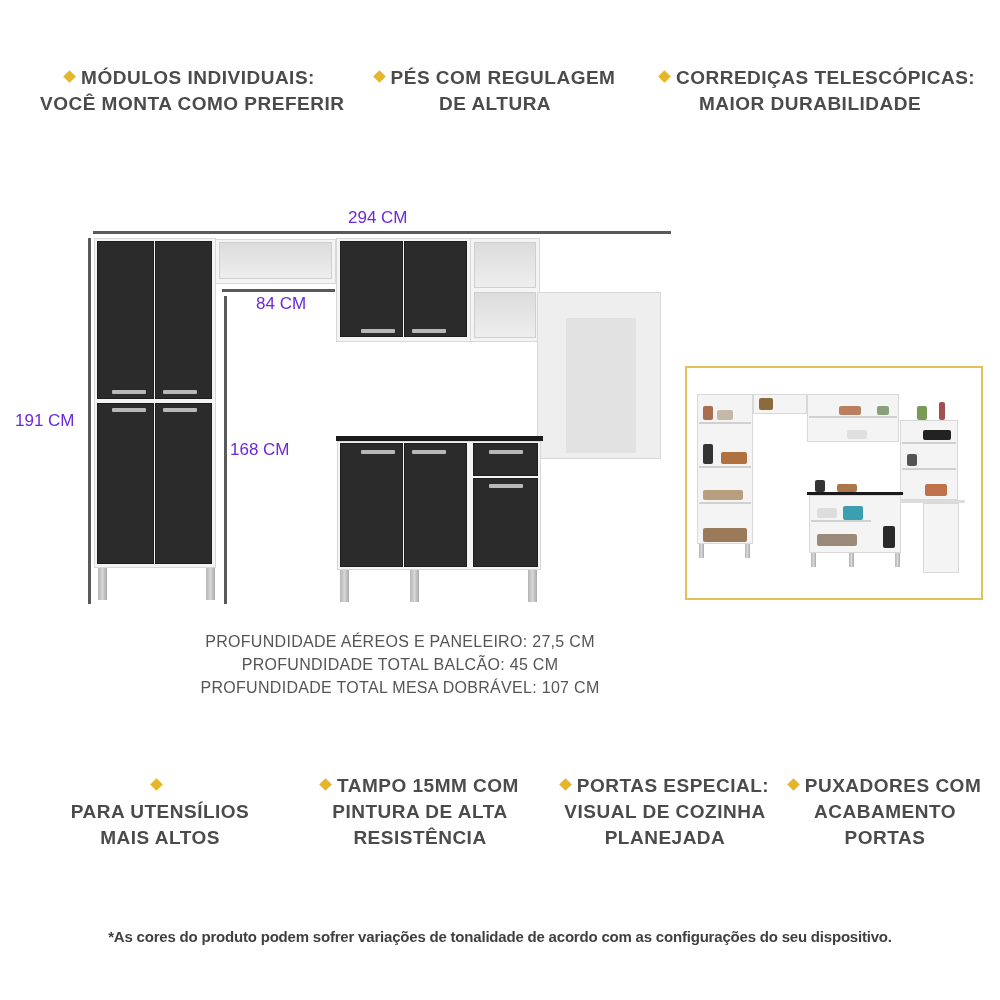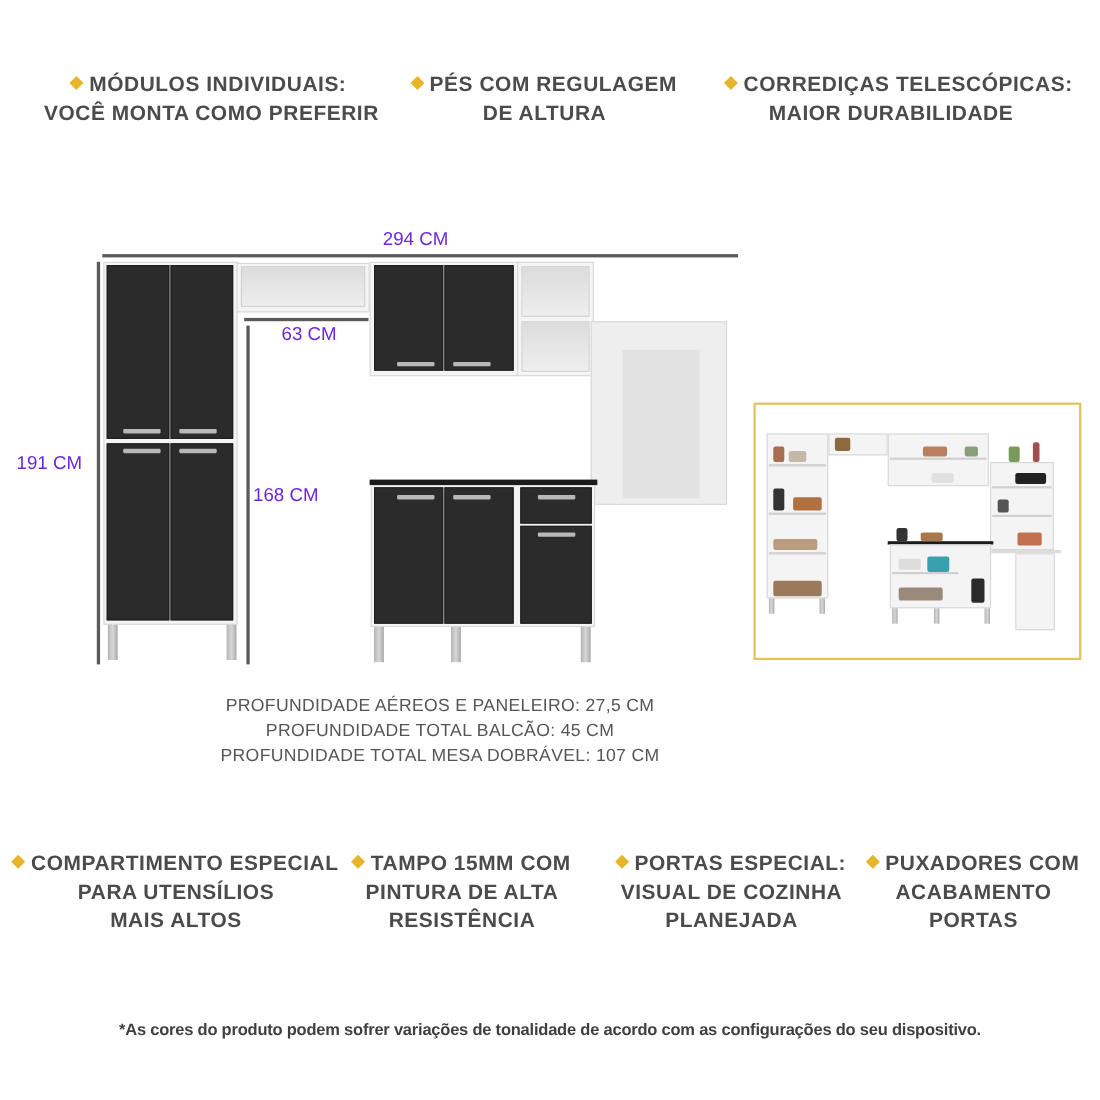--- a/index.html
+++ b/index.html
@@ -93,21 +93,21 @@
 
 <div>
 
   <span class="dim-label" style="left:348px; top:208px;">294 CM</span>
   <div class="dim-line" style="left:93px; top:231px; width:578px; height:3px;"></div>
 
   <span class="dim-label" style="left:15px; top:411px;">191 CM</span>
   <div class="dim-line" style="left:88px; top:238px; width:3px; height:366px;"></div>
 
   <div class="dim-line" style="left:222px; top:289px; width:113px; height:3px;"></div>
-  <span class="dim-label" style="left:256px; top:294px;">63 CM</span>
+  <span class="dim-label" style="left:256px; top:294px;">84 CM</span>
 
   <div class="dim-line" style="left:224px; top:296px; width:3px; height:308px;"></div>
   <span class="dim-label" style="left:230px; top:440px;">168 CM</span>
 
   <div class="carcass" style="left:94px; top:238px; width:122px; height:330px;"></div>
   <div class="door" style="left:97px; top:241px; width:57px; height:158px;"></div>
   <div class="door" style="left:155px; top:241px; width:57px; height:158px;"></div>
   <div class="door" style="left:97px; top:403px; width:57px; height:161px;"></div>
   <div class="door" style="left:155px; top:403px; width:57px; height:161px;"></div>
   <div class="handle" style="left:112px; top:390px; width:34px;"></div>
@@ -198,21 +198,21 @@
   <div class="carcass" style="left:236px; top:135px; width:36px; height:70px;"></div>
 </div>
 
 <div class="depth-notes">
   <div>PROFUNDIDADE AÉREOS E PANELEIRO: 27,5 CM</div>
   <div>PROFUNDIDADE TOTAL BALCÃO: 45 CM</div>
   <div>PROFUNDIDADE TOTAL MESA DOBRÁVEL: 107 CM</div>
 </div>
 
 <div class="feature" style="left:10px; top:773px; width:300px;">
-  <span class="line"><span class="diamond"></span><span>COMPARTIMENTO ESPECIAL</span></span>
+  <span class="line"><span class="diamond"></span></span>
   <span class="line">PARA UTENSÍLIOS</span>
   <span class="line">MAIS ALTOS</span>
 </div>
 <div class="feature" style="left:310px; top:773px; width:220px;">
   <span class="line"><span class="diamond"></span><span>TAMPO 15MM COM</span></span>
   <span class="line">PINTURA DE ALTA</span>
   <span class="line">RESISTÊNCIA</span>
 </div>
 <div class="feature" style="left:545px; top:773px; width:240px;">
   <span class="line"><span class="diamond"></span><span>PORTAS ESPECIAL:</span></span>

